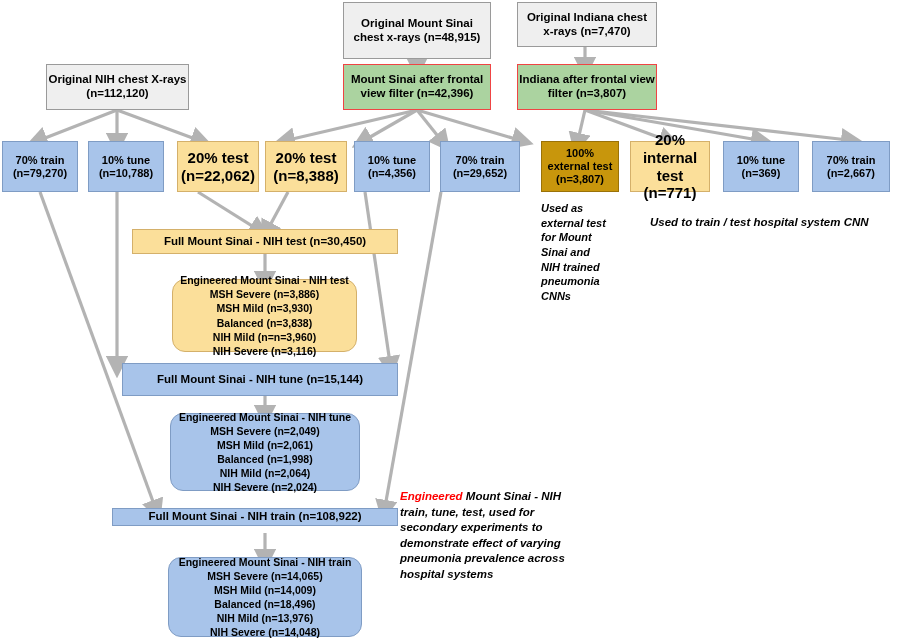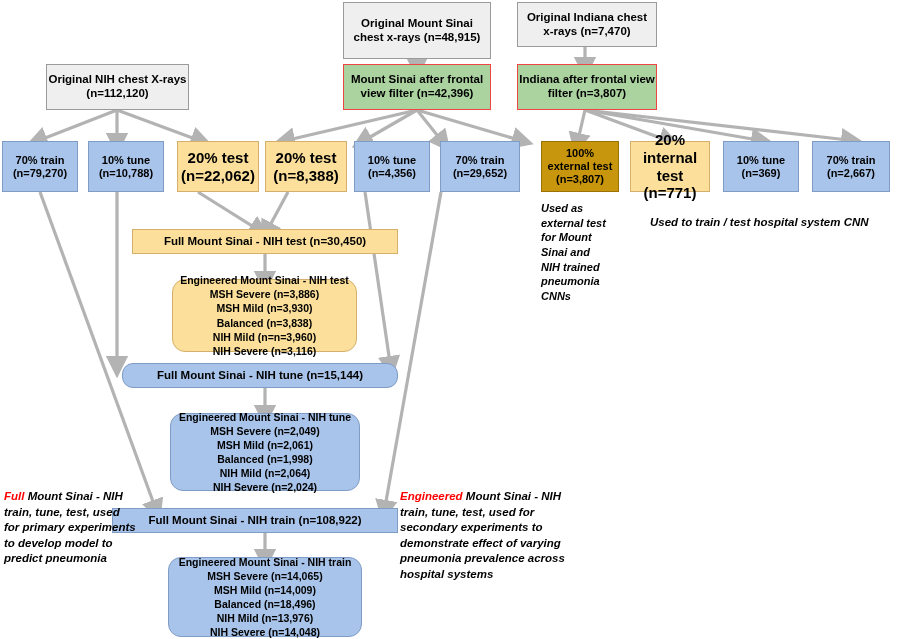--- a/index.html
+++ b/index.html
@@ -161,23 +161,23 @@
   </div>
   <div class="node blue" style="left:812px;top:141px;width:78px;height:51px;">
     <div>
       <div>70% train</div>
       <div>(n=2,667)</div>
     </div>
   </div>
 
   <div class="node yellow bar" style="left:132px;top:229px;width:266px;height:25px;">Full Mount Sinai - NIH test (n=30,450)</div>
 
-  <div class="node blue bar" style="left:122px;top:363px;width:276px;height:25px;border-radius:11px;">Full Mount Sinai - NIH tune (n=15,144)</div>
-
-  <div class="node blue bar" style="left:112px;top:508px;width:286px;height:25px;">Full Mount Sinai - NIH train (n=108,922)</div>
+  <div class="node blue bar" style="left:122px;top:363px;width:276px;height:33px;">Full Mount Sinai - NIH tune (n=15,144)</div>
+
+  <div class="node blue bar" style="left:112px;top:508px;width:286px;height:18px;">Full Mount Sinai - NIH train (n=108,922)</div>
 
   <div class="node yellow eng" style="left:172px;top:279px;width:185px;height:73px;">
     <div class="hd">Engineered Mount Sinai - NIH test</div>
     <div>MSH Severe (n=3,886)</div>
     <div>MSH Mild (n=3,930)</div>
     <div>Balanced (n=3,838)</div>
     <div>NIH Mild (n=n=3,960)</div>
     <div>NIH Severe (n=3,116)</div>
   </div>
 
@@ -196,21 +196,18 @@
     <div>MSH Mild (n=14,009)</div>
     <div>Balanced (n=18,496)</div>
     <div>NIH Mild (n=13,976)</div>
     <div>NIH Severe (n=14,048)</div>
   </div>
 
   <div class="note small" style="left:541px;top:201px;width:66px;">Used as external test for Mount Sinai and NIH trained pneumonia CNNs</div>
 
   <div class="note nowrap" style="left:650px;top:215px;">Used to train / test hospital system CNN</div>
 
-  <div class="note" style="left:4px;top:489px;width:133px;">
-    <span class="hl">Full</span><span> Mount Sinai - NIH train, tune, test, used for primary experiments to develop model to predict pneumonia</span>
-  </div>
 
   <div class="note" style="left:400px;top:489px;width:172px;">
     <span class="hl">Engineered</span><span> Mount Sinai - NIH train, tune, test, used for secondary experiments to demonstrate effect of varying pneumonia prevalence across hospital systems</span>
   </div>
 
 </div>
 
 </body></html>

